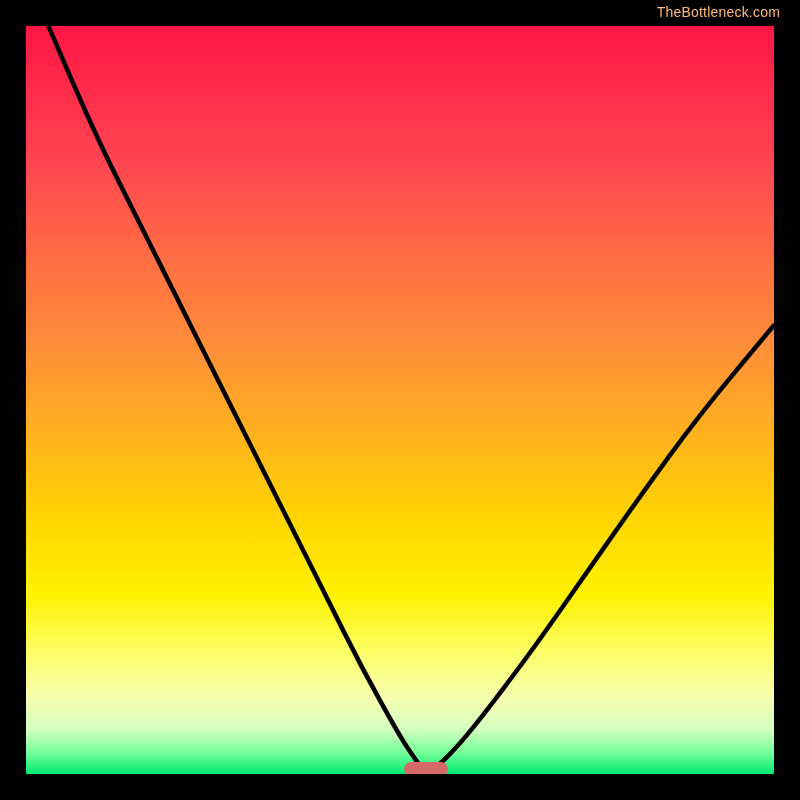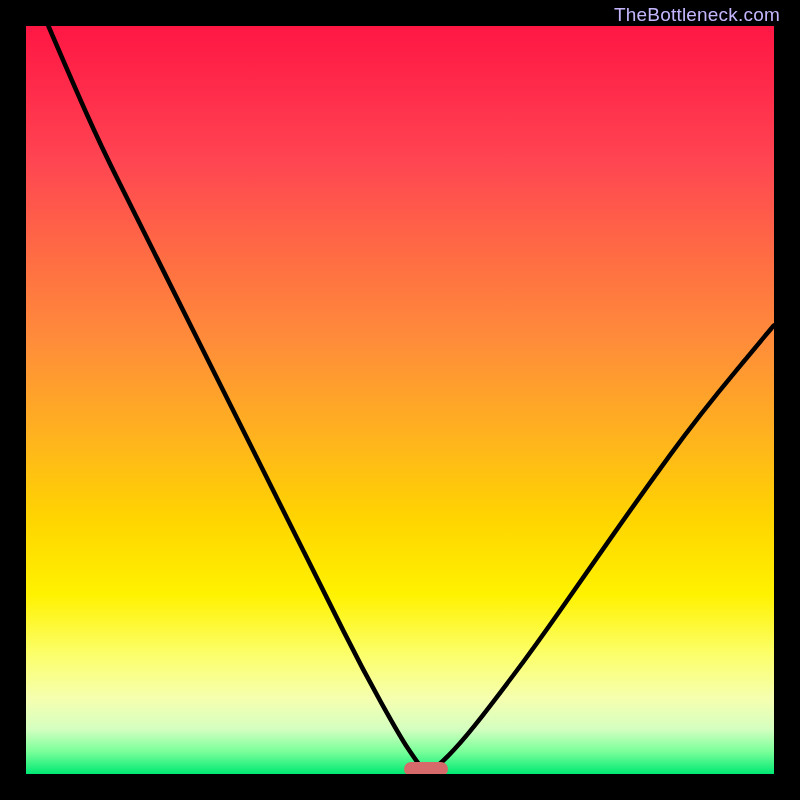--- a/index.html
+++ b/index.html
@@ -58,22 +58,22 @@
       width: 44px;
       height: 14px;
       background: #d66a6a;
       border-radius: 7px;
       transform: translateX(-50%);
     }
     .watermark {
       position: absolute;
       top: 4px;
       right: 20px;
-      color: #c4b5fd;
-      font-size: 19px;
+      color: #fdba74;
+      font-size: 14px;
       font-weight: 500;
       letter-spacing: 0.2px;
     }
   </style>
 </head>
 <body>
 
 <div class="watermark">TheBottleneck.com</div>
 
 <div class="chart-container">

